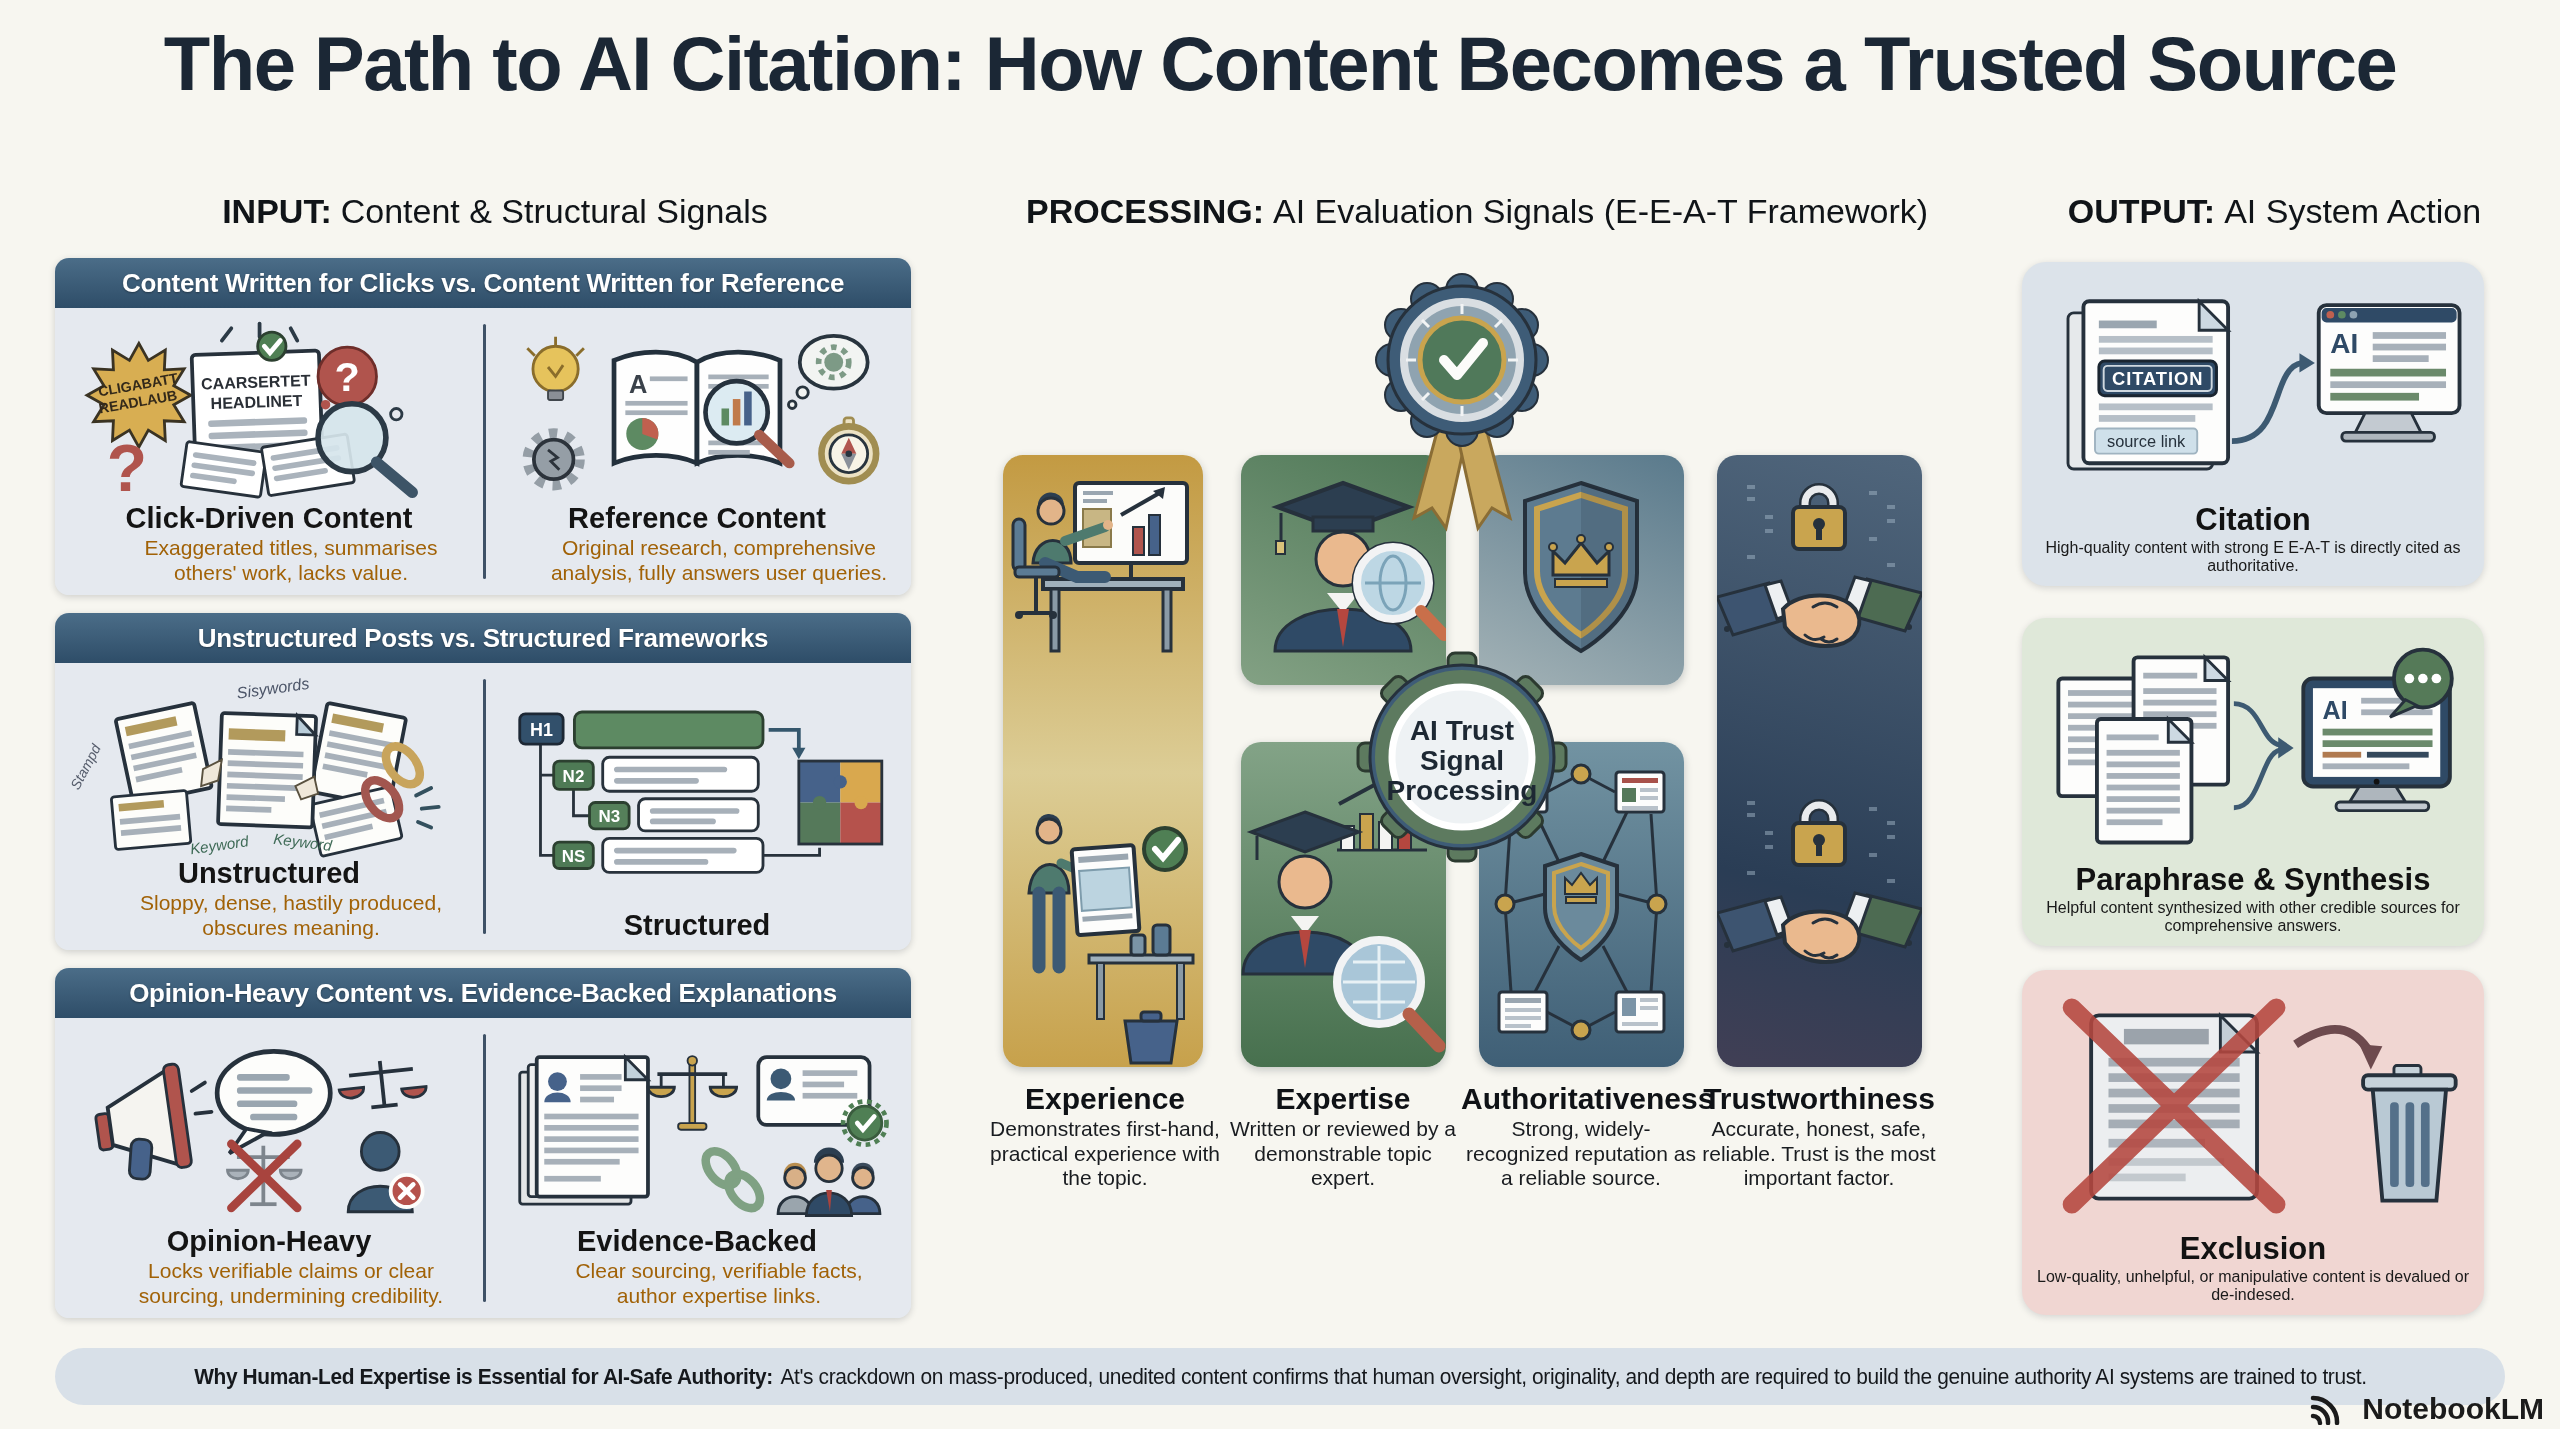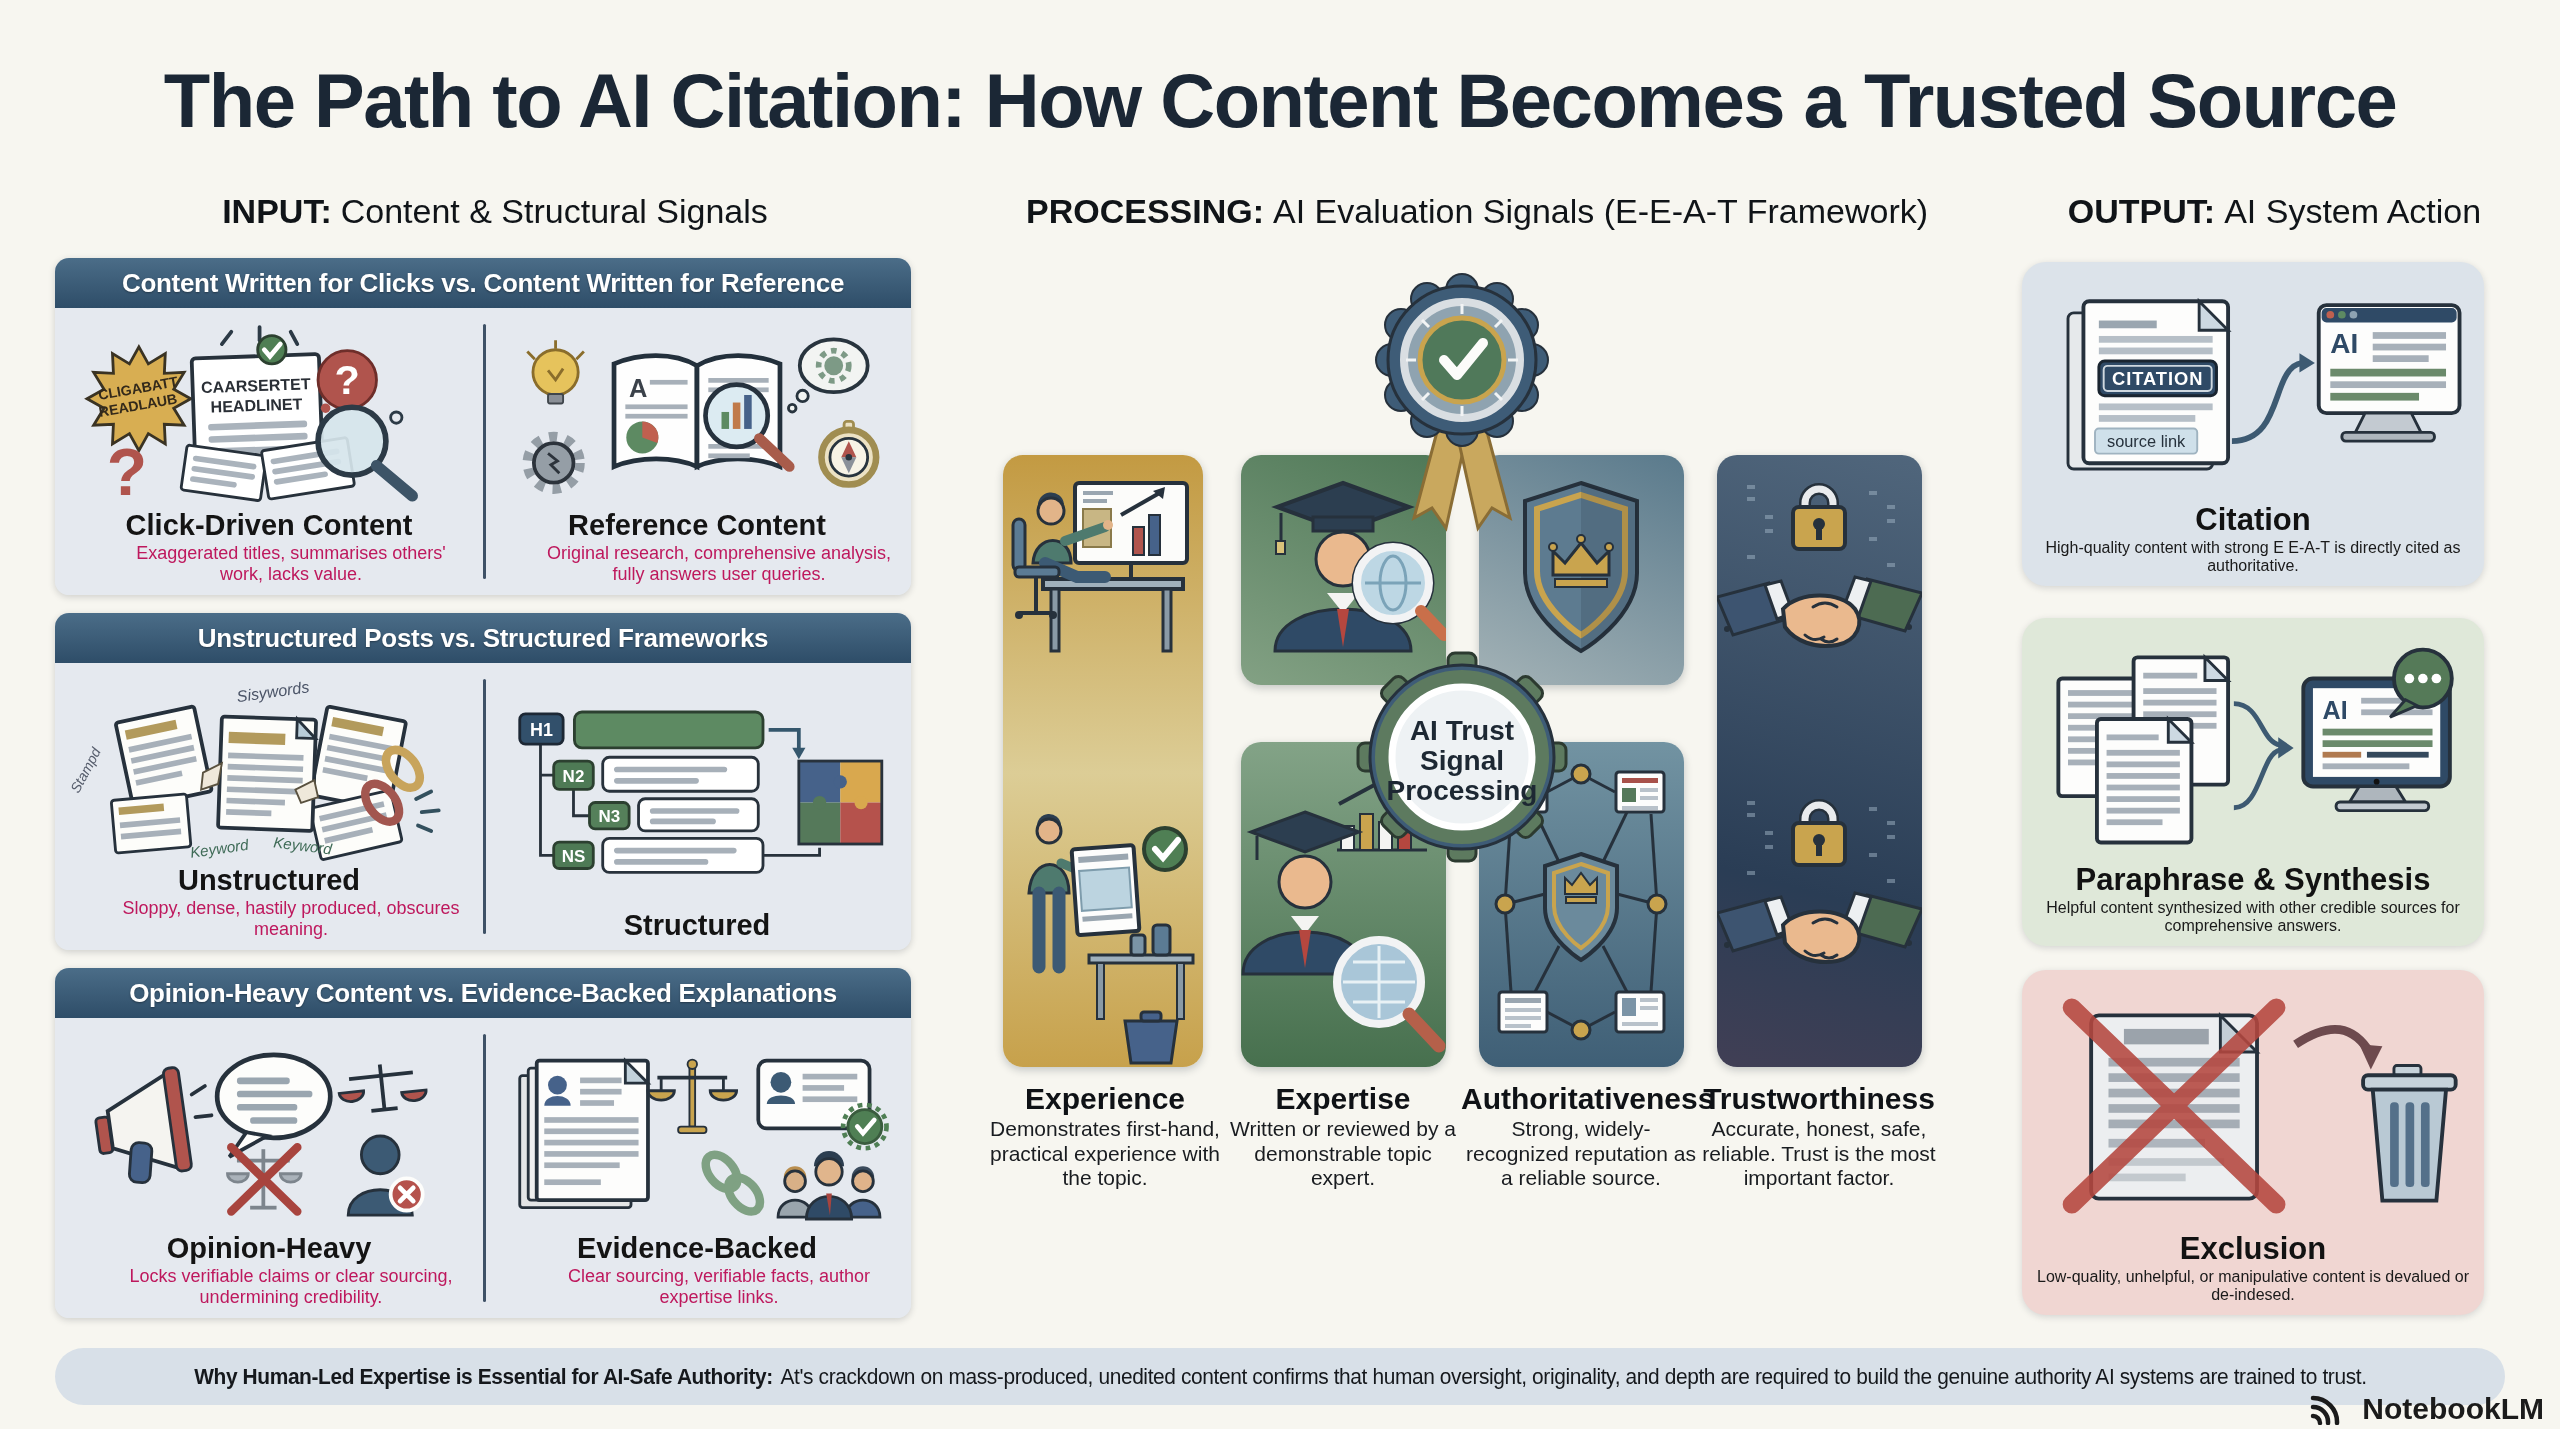--- a/index.html
+++ b/index.html
@@ -1,33 +1,33 @@
 <!DOCTYPE html>
 <html><head>
 <meta charset="utf-8">
 <style>
   html,body{margin:0;padding:0;background:#e9e9e4;}
   .stage{position:relative;width:2560px;height:1429px;background:#f7f6f0;overflow:hidden;
          font-family:"Liberation Sans",sans-serif;color:#15181c;}
   .title{position:absolute;top:20px;left:0;width:100%;text-align:center;font-size:76px;
-         font-weight:bold;color:#1b2735;letter-spacing:-1.5px;margin-top:37px;}
+         font-weight:bold;color:#1b2735;letter-spacing:-1.5px;}
   .sec-header{position:absolute;top:192px;display:flex;justify-content:center;white-space:nowrap;
          font-size:34px;color:#101418;}
   .sec-header .lead{font-weight:bold;margin-right:9px;margin-left:24px;}
   
   .icard{position:absolute;left:55px;width:856px;border-radius:14px;overflow:hidden;
          box-shadow:0 2px 7px rgba(20,30,40,.18);background:#e5e9ef;}
   .icard-header{height:50px;display:flex;align-items:center;justify-content:center;
          background:linear-gradient(180deg,#4b6d88,#2e4d68);color:#fff;font-weight:bold;
          font-size:26px;white-space:nowrap;letter-spacing:-.3px;text-shadow:0 1px 2px rgba(0,0,0,.35);}
   .icard-body{position:relative;display:flex;height:calc(100% - 50px);background:#e5e9ef;}
   .half{flex:1;display:flex;flex-direction:column;align-items:center;padding:8px 16px 10px;}
   .half svg{flex:1;width:100%;min-height:0;}
   .half-title{font-size:29px;font-weight:bold;color:#141414;line-height:1.05;}
-  .half-cap{font-size:18px;color:#be185d;text-align:center;line-height:1.16;margin-top:3px;margin-left:44px;}
+  .half-cap{font-size:21px;color:#a16207;text-align:center;line-height:1.16;margin-top:3px;margin-left:44px;}
   .vdiv{position:absolute;left:50%;top:16px;bottom:16px;width:3px;background:#3e5166;border-radius:2px;}
   
   .pillar{position:absolute;border-radius:20px;box-shadow:0 3px 9px rgba(20,30,40,.22);overflow:hidden;}
   .pillar svg{display:block;width:100%;height:100%;}
   .p-exp{background:linear-gradient(180deg,#c39a42 0%,#dccd96 52%,#c7a14b 100%);}
   .p-xpt-t{background:linear-gradient(205deg,#4f7857,#83a184);}
   .p-xpt-b{background:linear-gradient(180deg,#83a387,#47704e);}
   .p-aut-t{background:linear-gradient(205deg,#5a7a8c,#a3b2b6);}
   .p-aut-b{background:linear-gradient(180deg,#7293a2,#3f5f76);}
   .p-tru{background:linear-gradient(195deg,#50667c 0%,#2a3d55 70%,#413f55 100%);}

